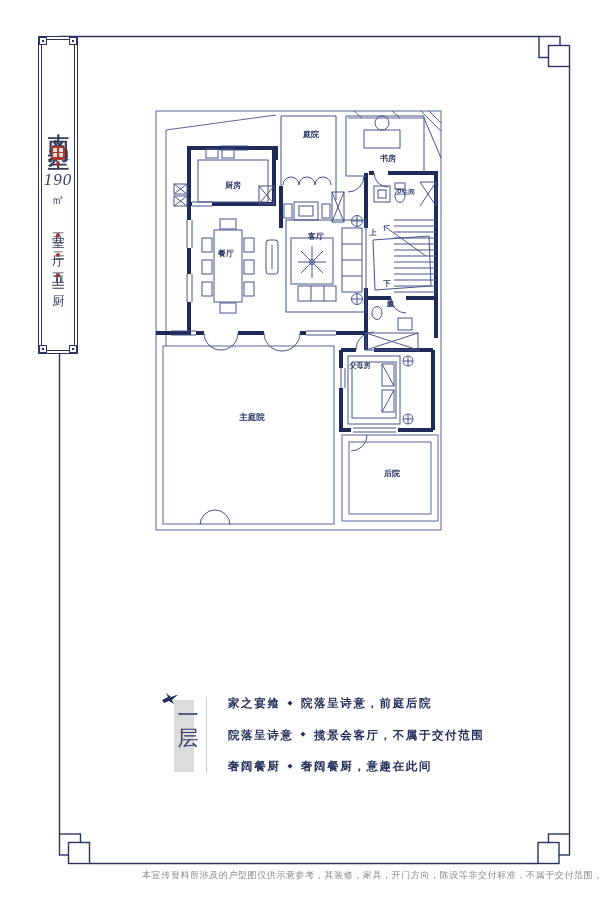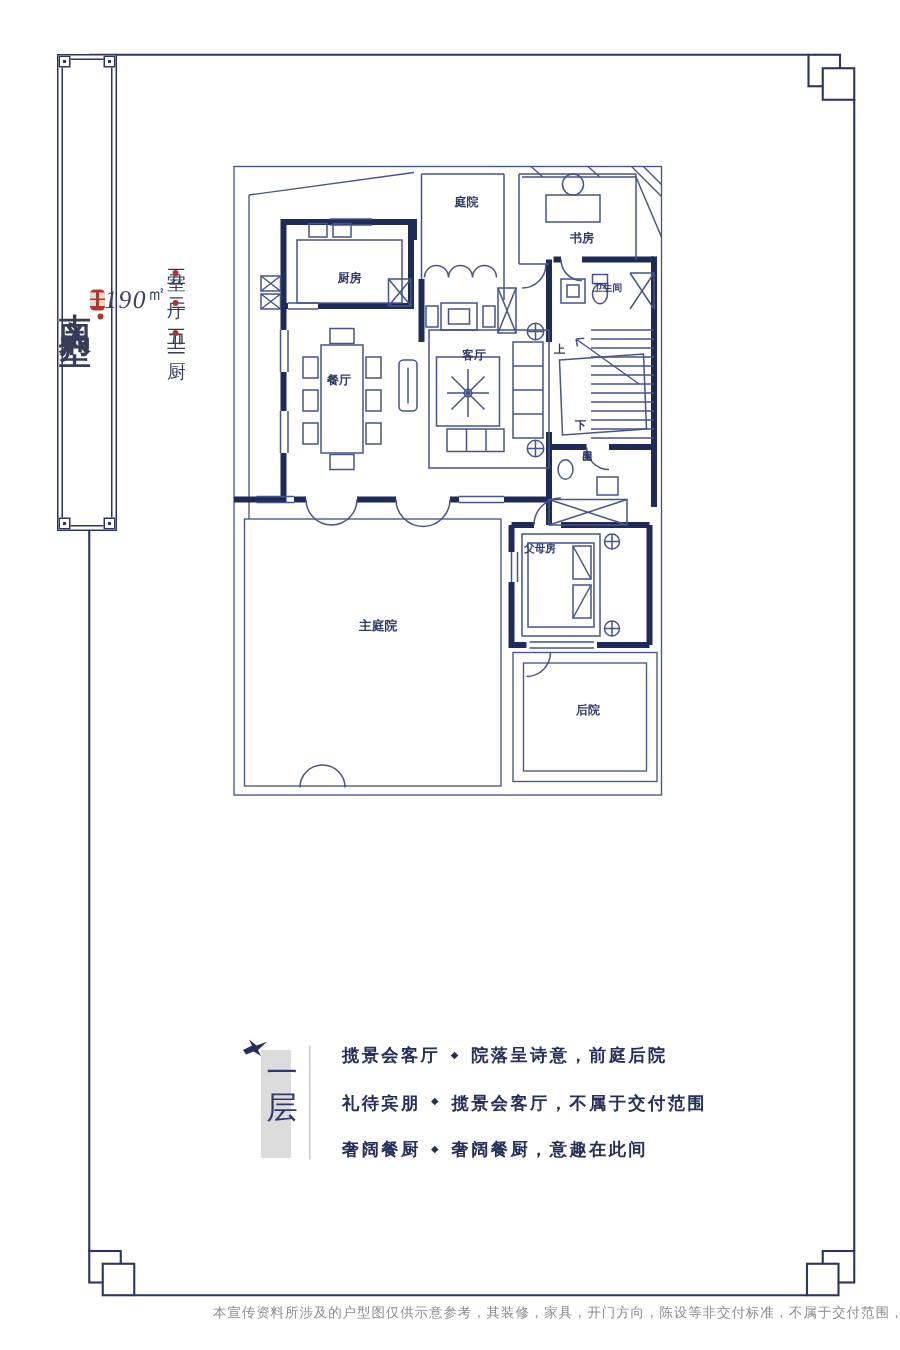--- a/index.html
+++ b/index.html
@@ -9,21 +9,21 @@
   svg{display:block;}
   
   .frame-svg{position:absolute;left:0;top:0;}
   
   .title-panel{position:absolute;left:38px;top:36px;width:40px;height:318px;
       background:#fff;border:1.5px solid #2b3462;box-sizing:border-box;z-index:5;}
   .title-inner{position:absolute;inset:2px;border:1px solid #2b3462;}
   .corner-orn{position:absolute;width:6px;height:6px;border:1px solid #2b3462;background:#fff;}
   .corner-orn::after{content:"";position:absolute;left:1.5px;top:1.5px;width:2px;height:2px;background:#2b3462;}
   .co-tl{left:-3px;top:-3px}.co-tr{right:-3px;top:-3px}.co-bl{left:-3px;bottom:-3px}.co-br{right:-3px;bottom:-3px}
-  .panel-col{position:absolute;inset:0;display:flex;flex-direction:row;align-items:center;}
+  .panel-col{position:absolute;inset:0;display:flex;flex-direction:column;align-items:center;justify-content:center;}
   .panel-title{margin-top:14px;writing-mode:vertical-rl;text-orientation:upright;
       font-size:21px;letter-spacing:5px;color:#363d58;font-weight:600;line-height:1;}
   .seal{margin-top:9px;width:14px;height:14px;background:#a8392c;border-radius:3px;
       display:grid;grid-template-columns:4px 4px;grid-template-rows:4px 4px;gap:1.5px;
       justify-content:center;align-content:center;position:relative;}
   .seal i{background:#e9d9d2;display:block;}
   .seal::after{content:"";position:absolute;left:5px;bottom:-6px;width:4px;height:4px;border-radius:50%;background:#a8392c;}
   .panel-area{margin-top:10px;font-size:17px;font-style:italic;color:#3a4160;letter-spacing:1px;}
   .panel-unit{margin-top:1px;font-size:13px;color:#3a4160;}
   .panel-spec{margin-top:13px;display:flex;flex-direction:column;align-items:center;}
@@ -249,21 +249,21 @@
   </div>
 
   <div class="section">
     <svg class="bird" width="16" height="13" viewBox="0 0 16 13">
       <path d="M0,8 L6,5 L4,1 L9,5 L16,2.5 L10,8 L12,12 L7,9 L2,11 Z" fill="#243059"></path>
     </svg>
     <div class="floor-bar"></div>
     <div class="floor-label">一层</div>
     <div class="sec-divider"></div>
     <div class="poem">
-      <div class="poem-line"><span>揽景会客厅</span><span class="poem-sep">◆</span><span>院落呈诗意，前庭后院</span></div>
-      <div class="poem-line"><span>礼待宾朋</span><span class="poem-sep">◆</span><span>揽景会客厅，不属于交付范围</span></div>
+      <div class="poem-line"><span>家之宴飨</span><span class="poem-sep">◆</span><span>院落呈诗意，前庭后院</span></div>
+      <div class="poem-line"><span>院落呈诗意</span><span class="poem-sep">◆</span><span>揽景会客厅，不属于交付范围</span></div>
       <div class="poem-line"><span>奢阔餐厨</span><span class="poem-sep">◆</span><span>奢阔餐厨，意趣在此间</span></div>
     </div>
   </div>
 
   <div class="disclaimer">本宣传资料所涉及的户型图仅供示意参考，其装修，家具，开门方向，陈设等非交付标准，不属于交付范围，不同户型的图</div>
 
 </div>
 
 </body></html>

